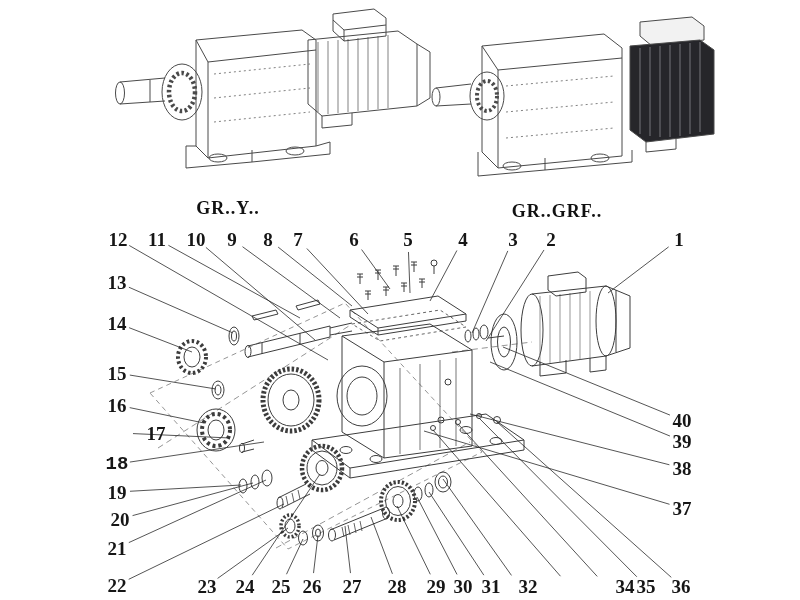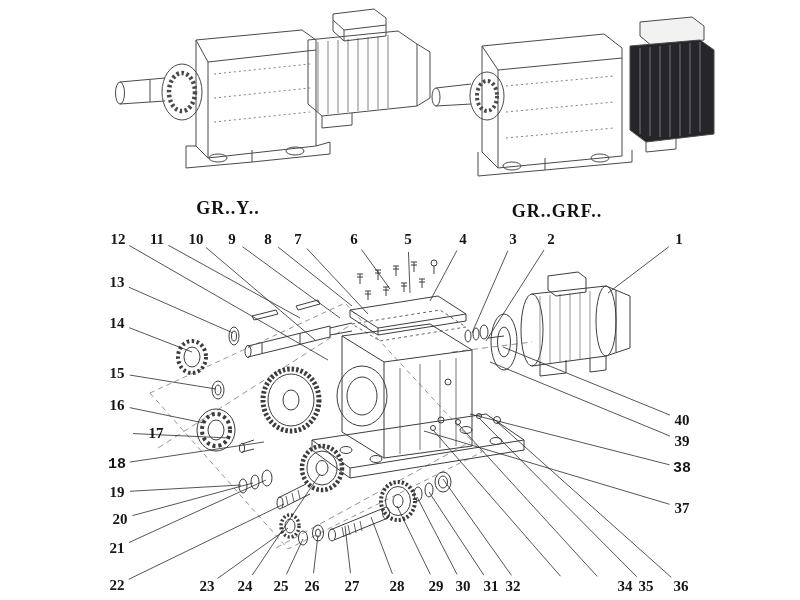--- a/index.html
+++ b/index.html
@@ -17,21 +17,21 @@
     font-weight: 700;
     font-size: 18px;
     letter-spacing: 1px;
     color: #111;
     white-space: nowrap;
   }
   .callout {
     position: absolute;
     transform: translate(-50%, -50%);
     font-weight: 700;
-    font-size: 15px;
+    font-size: 19px;
     color: #161616;
     line-height: 1;
   }
 </style>
 </head>
 <body>
 
 <div id="canvas">
 
   <svg class="layer" width="800" height="600" viewBox="0 0 800 600">
@@ -278,24 +278,24 @@
       <div class="callout" style="left: 117px; top: 585px;">22</div>
       <div class="callout" style="left: 207px; top: 586px;">23</div>
       <div class="callout" style="left: 245px; top: 586px;">24</div>
       <div class="callout" style="left: 281px; top: 586px;">25</div>
       <div class="callout" style="left: 312px; top: 586px;">26</div>
       <div class="callout" style="left: 352px; top: 586px;">27</div>
       <div class="callout" style="left: 397px; top: 586px;">28</div>
       <div class="callout" style="left: 436px; top: 586px;">29</div>
       <div class="callout" style="left: 463px; top: 586px;">30</div>
       <div class="callout" style="left: 491px; top: 586px;">31</div>
-      <div class="callout" style="left: 513px; top: 586px;">32</div>
+      <div class="callout" style="left: 528px; top: 586px;">32</div>
       <div class="callout" style="left: 569px; top: 620px;">33</div>
       <div class="callout" style="left: 606px; top: 586px; margin-left: 19px;">34</div>
       <div class="callout" style="left: 646px; top: 586px;">35</div>
       <div class="callout" style="left: 681px; top: 586px;">36</div>
       <div class="callout" style="left: 682px; top: 508px;">37</div>
-      <div class="callout" style="left: 682px; top: 468px; font-family: Liberation Mono, monospace;">38</div>
+      <div class="callout" style="left: 682px; top: 468px;">38</div>
       <div class="callout" style="left: 682px; top: 441px;">39</div>
       <div class="callout" style="left: 682px; top: 420px;">40</div>
     </div>
 
 </div>
 
 </body></html>

